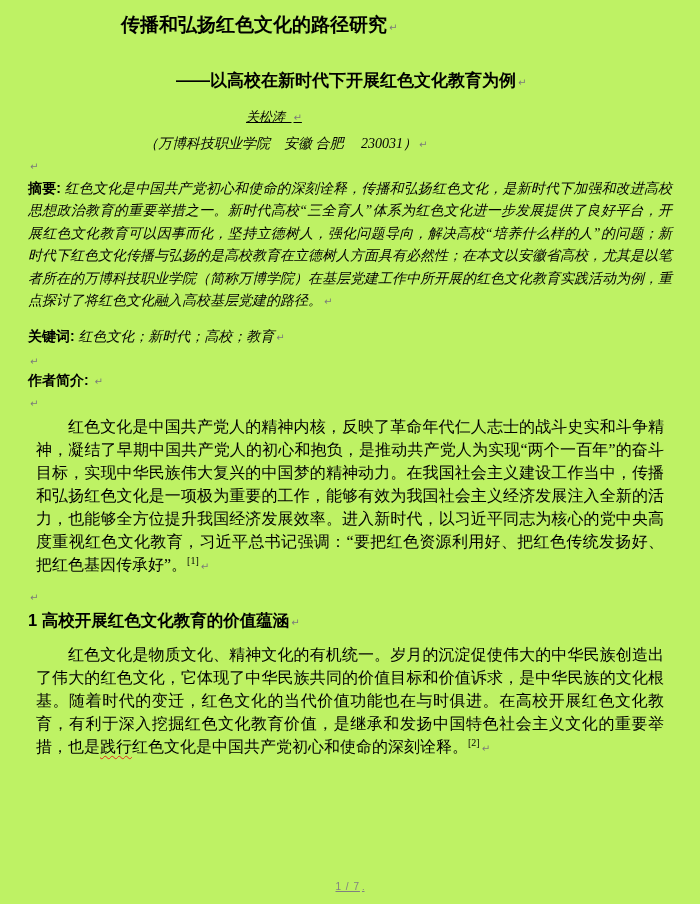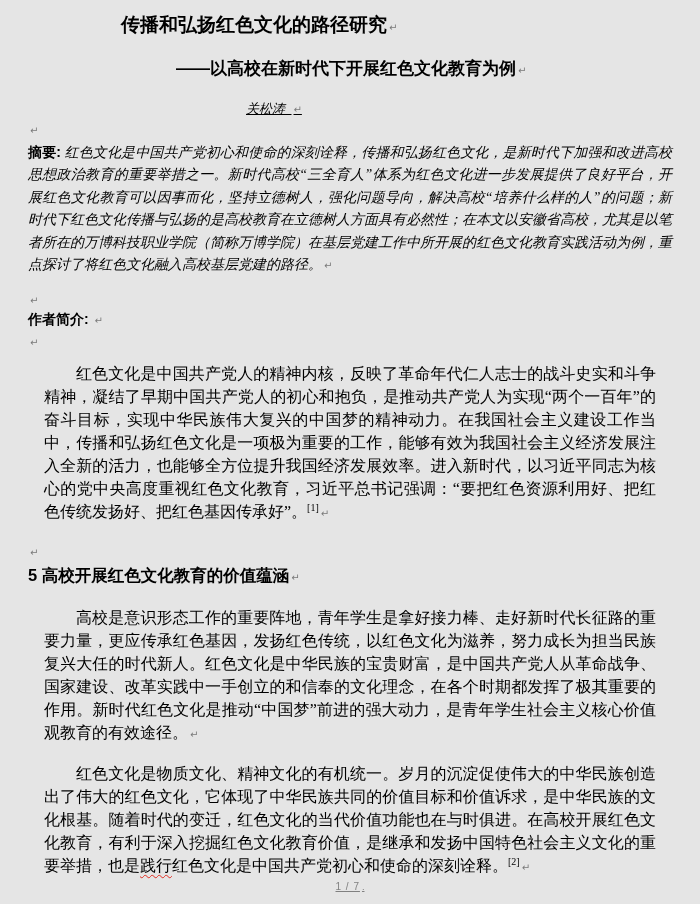--- a/index.html
+++ b/index.html
@@ -1,41 +1,41 @@
 <!DOCTYPE html>
 <html><head>
 <meta charset="utf-8">
 <style>
   html,body{margin:0;padding:0;background:#ffffff;}
   .page{
     position:relative;
     width:700px;height:904px;
-    background:#e5e5e5;
+    background:#bef264;
     box-sizing:border-box;
     padding:12px 28px 0 28px;
     font-family:"Liberation Serif","DejaVu Serif",serif;
     color:#000;
     overflow:hidden;
   }
   .hei{font-family:"Liberation Sans","DejaVu Sans",sans-serif;font-weight:bold;font-style:normal;}
   .kai{font-style:italic;}
   .mark{
     color:#7a7a7a;font-size:10px;font-style:normal;font-weight:normal;
     font-family:"DejaVu Sans",sans-serif;margin-left:2px;vertical-align:baseline;
   }
   .title-line{font-size:19px;line-height:26px;margin-left:93px;}
-  .subtitle-line{font-size:17px;line-height:32px;margin-left:148px;margin-top:12px;}
+  .subtitle-line{font-size:17px;line-height:24px;margin-left:148px;margin-top:28px;}
   .author-line{font-size:13px;line-height:18px;margin-left:218px;margin-top:13px;text-decoration:underline;}
   .affil-line{font-size:14px;line-height:20px;margin-left:116px;margin-top:7px;}
   .empty-line{height:20px;line-height:20px;}
   .abstract-p{font-size:14px;line-height:22.4px;text-align:justify;margin:2px 0 12px 0;}
   .kw-p{font-size:14px;line-height:22.4px;margin:0;}
   .bio-label-line{font-size:14px;line-height:20px;margin-top:4px;}
   .bio-p{font-size:14px;line-height:22px;text-align:justify;margin:2px 0 0 0;}
-  .body-p{font-size:16px;line-height:23px;text-align:justify;text-indent:32px;margin:16px;}
+  .body-p{font-size:16px;line-height:23px;text-align:justify;text-indent:32px;margin:8px;}
   .section-h{font-size:16.5px;line-height:25px;margin:0;}
   .cite{font-size:10px;vertical-align:super;line-height:0;}
   .squiggly{
     text-decoration-line:underline;
     text-decoration-style:wavy;
     text-decoration-color:#e02b20;
     text-decoration-thickness:1px;
     text-underline-offset:3px;
   }
   .footer{
@@ -49,38 +49,39 @@
 <body>
 
 <div class="page">
 
   <div class="title-line hei"><span>传播和弘扬红色文化的路径研究</span><span class="mark">↵</span></div>
 
   <div class="subtitle-line hei"><span>——以高校在新时代下开展红色文化教育为例</span><span class="mark">↵</span></div>
 
   <div class="author-line kai"><span>关松涛</span>&nbsp;&nbsp;<span class="mark">↵</span></div>
 
+  <div class="affil-line kai"><span>（万博科技职业学院　安徽 合肥　 230031）</span><span class="mark">↵</span></div>
 
   <div class="empty-line"><span class="mark">↵</span></div>
 
   <p class="abstract-p kai"><span class="hei">摘要:</span> <span>红色文化是中国共产党初心和使命的深刻诠释，传播和弘扬红色文化，是新时代下加强和改进高校思想政治教育的重要举措之一。新时代高校“三全育人”体系为红色文化进一步发展提供了良好平台，开展红色文化教育可以因事而化，坚持立德树人，强化问题导向，解决高校“培养什么样的人”的问题；新时代下红色文化传播与弘扬的是高校教育在立德树人方面具有必然性；在本文以安徽省高校，尤其是以笔者所在的万博科技职业学院（简称万博学院）在基层党建工作中所开展的红色文化教育实践活动为例，重点探讨了将红色文化融入高校基层党建的路径。</span><span class="mark">↵</span></p>
 
+  <p class="kw-p kai"><span class="hei">关键词:</span> <span>红色文化；新时代；高校；教育</span><span class="mark">↵</span></p>
 
   <div class="empty-line" style="height:16px;"><span class="mark">↵</span></div>
 
   <div class="bio-label-line hei"><span>作者简介:</span> <span class="mark">↵</span></div>
 
 
   <div class="empty-line" style="height:15px;"><span class="mark">↵</span></div>
 
   <p class="body-p"><span>红色文化是中国共产党人的精神内核，反映了革命年代仁人志士的战斗史实和斗争精神，凝结了早期中国共产党人的初心和抱负，是推动共产党人为实现“两个一百年”的奋斗目标，实现中华民族伟大复兴的中国梦的精神动力。在我国社会主义建设工作当中，传播和弘扬红色文化是一项极为重要的工作，能够有效为我国社会主义经济发展注入全新的活力，也能够全方位提升我国经济发展效率。进入新时代，以习近平同志为核心的党中央高度重视红色文化教育，习近平总书记强调：“要把红色资源利用好、把红色传统发扬好、把红色基因传承好”。</span><span class="cite">[1]</span><span class="mark">↵</span></p>
 
   <div class="empty-line" style="height:22px;"><span class="mark">↵</span></div>
 
-  <h2 class="section-h hei"><span>5 高校开展红色文化教育的价值蕴涵</span><span class="mark">↵</span></h2>
+  <h2 class="section-h hei"><span>1 高校开展红色文化教育的价值蕴涵</span><span class="mark">↵</span></h2>
 
-  <p class="body-p"><span>高校是意识形态工作的重要阵地，青年学生是拿好接力棒、走好新时代长征路的重要力量，更应传承红色基因，发扬红色传统，以红色文化为滋养，努力成长为担当民族复兴大任的时代新人。红色文化是中华民族的宝贵财富，是中国共产党人从革命战争、国家建设、改革实践中一手创立的和信奉的文化理念，在各个时期都发挥了极其重要的作用。新时代红色文化是推动“中国梦”前进的强大动力，是青年学生社会主义核心价值观教育的有效途径。</span><span class="mark">↵</span></p>
 
   <p class="body-p"><span>红色文化是物质文化、精神文化的有机统一。岁月的沉淀促使伟大的中华民族创造出了伟大的红色文化，它体现了中华民族共同的价值目标和价值诉求，是中华民族的文化根基。随着时代的变迁，红色文化的当代价值功能也在与时俱进。在高校开展红色文化教育，有利于深入挖掘红色文化教育价值，是继承和发扬中国特色社会主义文化的重要举措，也是</span><span class="squiggly">践行</span><span>红色文化是中国共产党初心和使命的深刻诠释。</span><span class="cite">[2]</span><span class="mark">↵</span></p>
 
   <div class="footer"><span>1 / 7</span><span class="mark">.</span></div>
 
 </div>
 
 </body></html>

